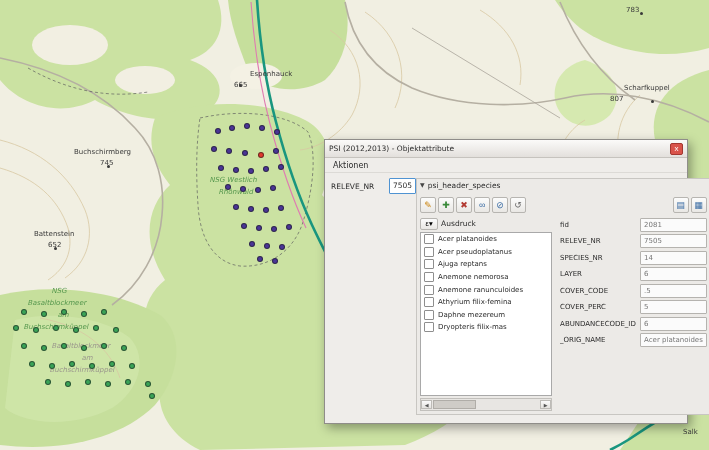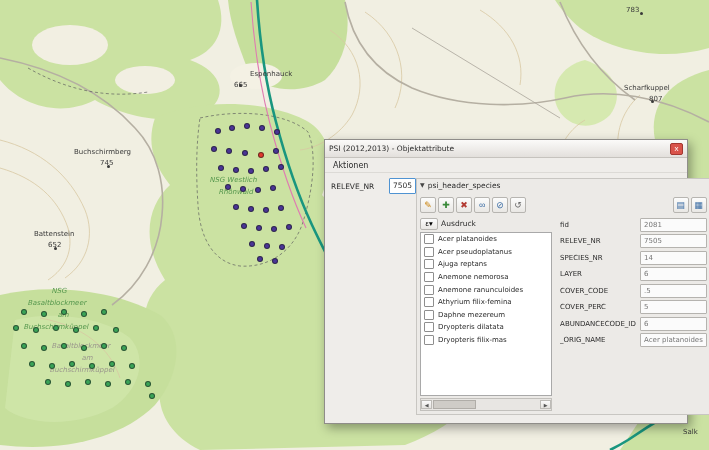--- a/index.html
+++ b/index.html
@@ -123,21 +123,21 @@
         <path d="M709,392 C678,408 650,425 628,440 C620,445 614,448 610,450"></path>
       </g>
     </svg>
   </div>
 
   <div class="map-overlay">
       <div class="mlb " style="left: 626px; top: 6px;">783</div>
       <div class="mlb " style="left: 218px; top: 70px; padding-left: 32px;">Espenhauck</div>
       <div class="mlb " style="left: 234px; top: 81px;">665</div>
       <div class="mlb " style="left: 624px; top: 84px;">Scharfkuppel</div>
-      <div class="mlb " style="left: 649px; top: 95px;">807</div>
+      <div class="mlb " style="left: 610px; top: 95px;">807</div>
       <div class="mlb " style="left: 74px; top: 148px;">Buchschirmberg</div>
       <div class="mlb " style="left: 100px; top: 159px;">745</div>
       <div class="mlb green" style="left: 210px; top: 176px;">NSG Westlich</div>
       <div class="mlb green" style="left: 219px; top: 188px;">Rhönwald</div>
       <div class="mlb " style="left: 34px; top: 230px;">Battenstein</div>
       <div class="mlb " style="left: 48px; top: 241px;">652</div>
       <div class="mlb green" style="left: 52px; top: 287px;">NSG</div>
       <div class="mlb green" style="left: 28px; top: 299px;">Basaltblockmeer</div>
       <div class="mlb green" style="left: 58px; top: 311px;">am</div>
       <div class="mlb green" style="left: 24px; top: 323px;">Buchschirmküppel</div>
@@ -279,24 +279,20 @@
                 <div class="sp-row">
                   <span class="cb"></span>
                   <span class="sp-lb">Athyrium filix-femina</span>
                 </div>
                 <div class="sp-row">
                   <span class="cb"></span>
                   <span class="sp-lb">Daphne mezereum</span>
                 </div>
                 <div class="sp-row">
                   <span class="cb"></span>
-                  <span class="sp-lb">Dryopteris dilatata</span>
-                </div>
-                <div class="sp-row">
-                  <span class="cb"></span>
                   <span class="sp-lb">Dryopteris filix-mas</span>
                 </div>
               </div>
             <div class="hscroll">
               <button class="scr-btn">◀</button>
               <span class="scr-track">
                   <span class="scr-thumb"></span>
                 </span>
               <button class="scr-btn">▶</button>
             </div>

